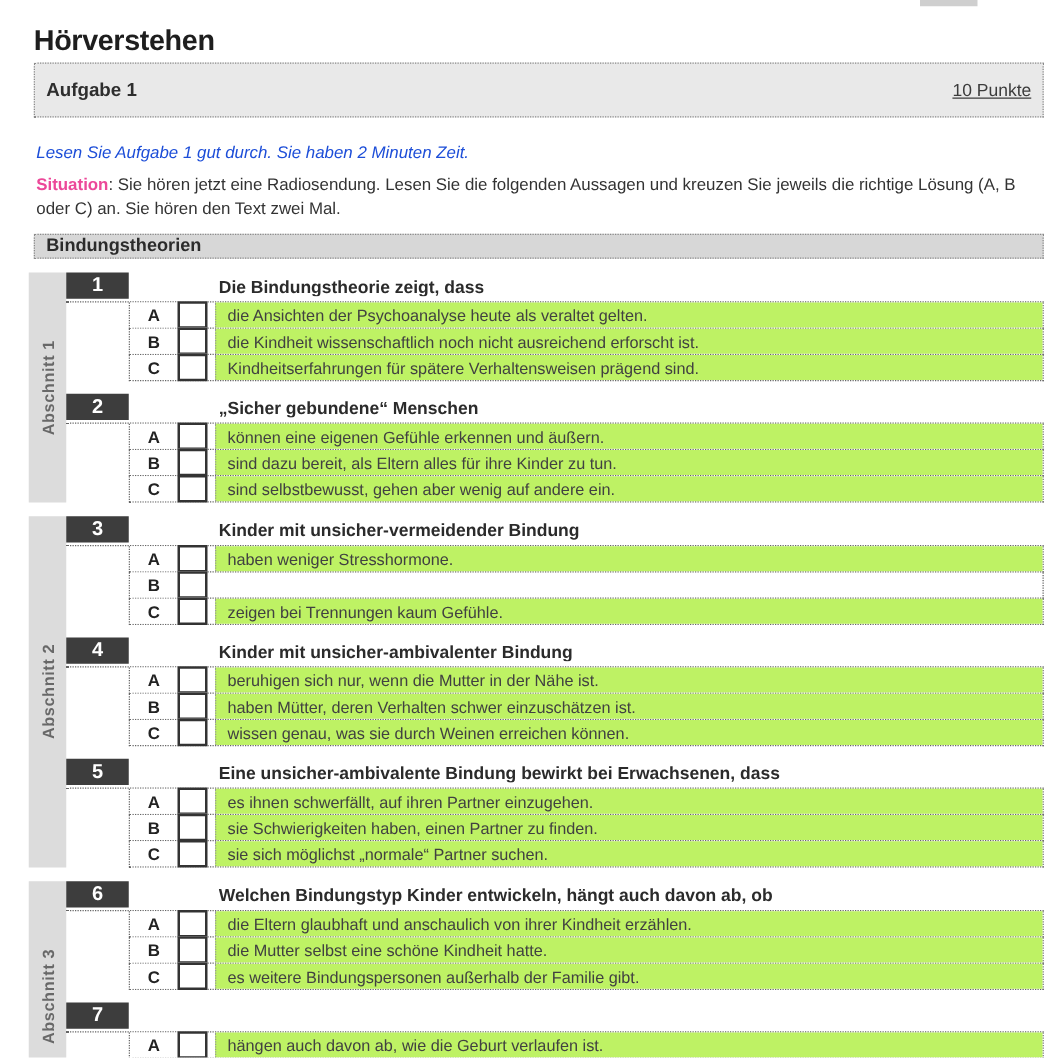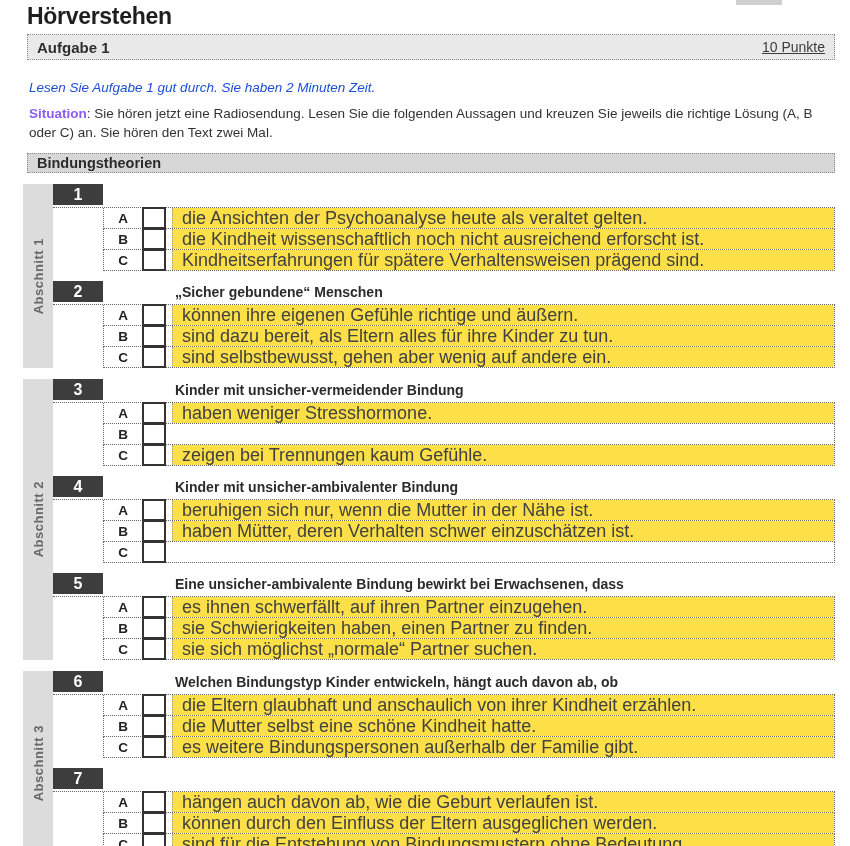--- a/index.html
+++ b/index.html
@@ -9,41 +9,41 @@
     background: #ffffff;
     font-family: "Liberation Sans", sans-serif;
     color: #333;
     position: relative;
   }
   .top-sliver {
     position: absolute; left: 736px; top: 0; width: 46px; height: 5px;
     background: #cfcfcf;
   }
   .page-title {
-    margin: 3px 0 0 27px;
+    margin: 19px 0 0 27px;
     font-size: 23px; line-height: 26px; font-weight: bold;
     color: #1e1e1e; letter-spacing: -0.3px;
   }
   .task-bar {
-    margin: 5px 15px 0 27px; height: 26px;
+    margin: 5px 15px 0 27px; height: 44px;
     background: #e9e9e9; border: 1px dotted #8a8a8a;
     display: flex; align-items: center; justify-content: space-between;
     padding: 0 9px;
   }
   .task-bar .task-label { font-weight: bold; font-size: 15px; color: #2e2e2e; }
   .task-bar .points { font-size: 14px; color: #3c3c3c; text-decoration: underline; }
   .instr {
     margin: 20px 15px 0 29px; font-style: italic;
     font-size: 13.5px; line-height: 16px; color: #1d4ed8;
   }
   .situation {
     margin: 8px 15px 0 29px; width: 788px;
     font-size: 13.5px; line-height: 19px; color: #333;
   }
-  .situation b { color: #8b5cf6; }
+  .situation b { color: #ec4899; }
   .topic-bar {
     margin: 11px 15px 0 27px; height: 20px;
     background: #d7d7d7; border: 1px dotted #8a8a8a;
     display: flex; align-items: center; padding: 0 9px;
     font-weight: bold; font-size: 14.5px; color: #2b2b2b;
   }
   .sections { margin-top: 11px; }
   .section { display: flex; margin: 0 15px 11px 23px; }
   .section:last-child { margin-bottom: 0; }
   .sidebar {
@@ -83,24 +83,24 @@
     background: #ffffff;
   }
   .opt-box {
     width: 24px; flex: 0 0 24px;
     margin-top: -1px; margin-bottom: -1px;
     border: 2px solid #333; background: #ffffff;
     z-index: 2; cursor: pointer;
   }
   .opt-text {
     flex: 1; margin-left: 6px;
-    background: #fde047;
+    background: #bef264;
     display: flex; align-items: center;
     padding-left: 9px;
-    font-size: 18px; color: #414141;
+    font-size: 13px; color: #414141;
     border-left: 1px dotted #999;
     white-space: nowrap; overflow: hidden;
   }
 </style>
 </head>
 <body>
 
 <div class="top-sliver"></div>
 
 <h1 class="page-title">Hörverstehen</h1>
@@ -122,20 +122,21 @@
 
   <div class="section">
     <div class="sidebar">
       <span class="sidebar-label">Abschnitt 1</span>
     </div>
     <div class="qs">
 
       <div class="qblock">
         <div class="qhead">
           <div class="qnum">1</div>
+          <div class="qtitle">Die Bindungstheorie zeigt, dass</div>
         </div>
         <div class="opts">
           <div class="opt-row">
             <div class="opt-letter">A</div>
             <div class="opt-box"></div>
             <div class="opt-text">die Ansichten der Psychoanalyse heute als veraltet gelten.</div>
           </div>
           <div class="opt-row">
             <div class="opt-letter">B</div>
             <div class="opt-box"></div>
@@ -151,21 +152,21 @@
 
       <div class="qblock">
         <div class="qhead">
           <div class="qnum">2</div>
           <div class="qtitle">„Sicher gebundene“ Menschen</div>
         </div>
         <div class="opts">
           <div class="opt-row">
             <div class="opt-letter">A</div>
             <div class="opt-box"></div>
-            <div class="opt-text">können ihre eigenen Gefühle richtige und äußern.</div>
+            <div class="opt-text">können eine eigenen Gefühle erkennen und äußern.</div>
           </div>
           <div class="opt-row">
             <div class="opt-letter">B</div>
             <div class="opt-box"></div>
             <div class="opt-text">sind dazu bereit, als Eltern alles für ihre Kinder zu tun.</div>
           </div>
           <div class="opt-row">
             <div class="opt-letter">C</div>
             <div class="opt-box"></div>
             <div class="opt-text">sind selbstbewusst, gehen aber wenig auf andere ein.</div>
@@ -217,20 +218,21 @@
             <div class="opt-text">beruhigen sich nur, wenn die Mutter in der Nähe ist.</div>
           </div>
           <div class="opt-row">
             <div class="opt-letter">B</div>
             <div class="opt-box"></div>
             <div class="opt-text">haben Mütter, deren Verhalten schwer einzuschätzen ist.</div>
           </div>
           <div class="opt-row">
             <div class="opt-letter">C</div>
             <div class="opt-box"></div>
+            <div class="opt-text">wissen genau, was sie durch Weinen erreichen können.</div>
           </div>
         </div>
       </div>
 
       <div class="qblock">
         <div class="qhead">
           <div class="qnum">5</div>
           <div class="qtitle">Eine unsicher-ambivalente Bindung bewirkt bei Erwachsenen, dass</div>
         </div>
         <div class="opts">

